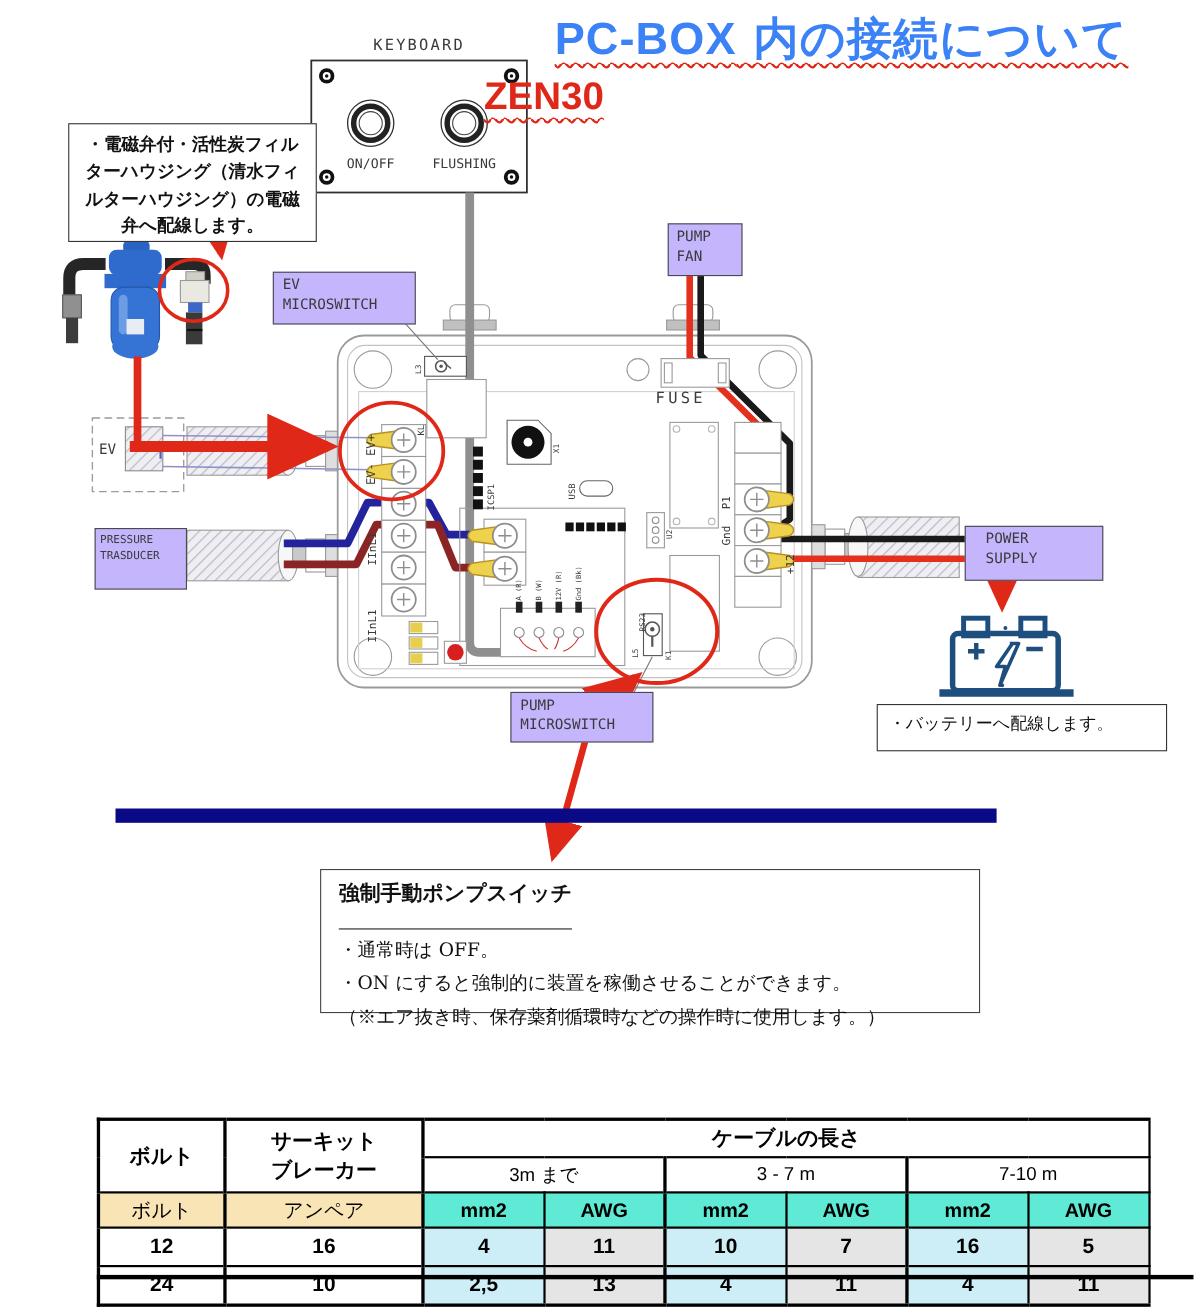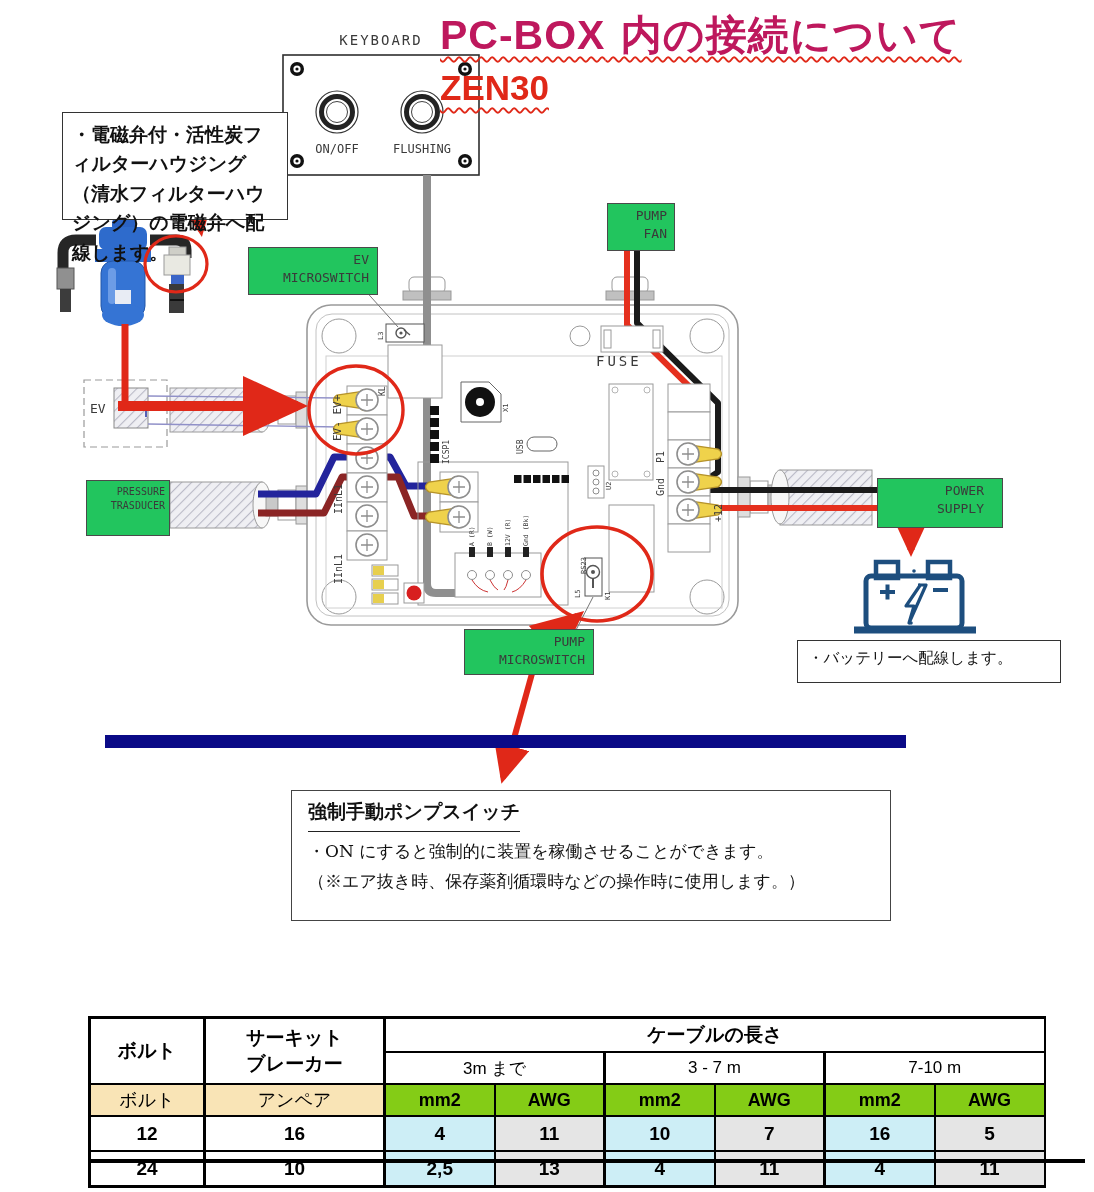--- a/index.html
+++ b/index.html
@@ -1,49 +1,49 @@
 <!DOCTYPE html>
 <html><head>
 <meta charset="utf-8">
 <style>
   html,body{margin:0;padding:0;background:#fff;}
   .page{position:relative;width:1094px;height:1192px;background:#fff;overflow:hidden;
         font-family:"Liberation Sans",sans-serif;}
   .abs{position:absolute;}
   .wavy{text-decoration-line:underline;text-decoration-style:wavy;
         text-decoration-color:#e02818;text-decoration-thickness:2px;text-underline-offset:7px;}
-  .title-main{left:440px;top:8px;width:650px;color:#be185d;
+  .title-main{left:440px;top:8px;width:650px;text-align:center;color:#3b82f6;
         font-size:41px;font-weight:800;letter-spacing:1px;}
   .title-main .jp{font-family:"DejaVu Serif",serif;font-weight:700;}
   .title-sub{left:440px;top:68px;width:650px;text-align:left;color:#e02818;
         font-size:35px;font-weight:800;}
-  .lblbox{border:1.3px solid #4a4a4a;background:#22c55e;line-height:1.35;
-        font-family:"DejaVu Sans Mono",monospace;color:#3a3a3a;text-align:right;}
+  .lblbox{border:1.3px solid #4a4a4a;background:#c4b5fd;line-height:1.35;
+        font-family:"DejaVu Sans Mono",monospace;color:#3a3a3a;}
   .note-ev{left:62px;top:112px;width:206px;height:92px;border:1.3px solid #333;
-        padding:7px 9px;font-size:19px;line-height:1.55;font-weight:600;color:#111;background:#fff;}
+        padding:7px 9px;font-size:16px;line-height:1.55;font-weight:600;color:#111;background:#fff;text-align:center;}
   .note-ev b{font-weight:800;}
   .note-batt{left:797px;top:640px;width:238px;height:34px;border:1.2px solid #333;
         padding:7px 14px 0 10px;font-family:"DejaVu Serif",serif;font-size:15.5px;color:#111;background:#fff;}
   .navy-bar{left:105px;top:735px;width:801px;height:13px;background:#0a0a87;}
   .pump-note{left:291px;top:790px;width:566px;height:113px;border:1.4px solid #444;
         padding:8px 16px;font-family:"DejaVu Serif",serif;color:#111;background:#fff;}
   .pump-note .pn-title{font-size:19px;font-weight:800;border-bottom:1.6px solid #222;
-        display:inline-block;padding-bottom:6px;margin-bottom:4px;}
+        display:inline-block;padding-bottom:19px;margin-bottom:4px;}
   .pump-note .pn-line{font-size:17px;line-height:1.78;}
   
   .ztable{left:88px;top:1016px;border-collapse:collapse;table-layout:fixed;background:#fff;
         font-family:"Liberation Sans",sans-serif;color:#000;}
   .ztable th,.ztable td{border:2px solid #000;text-align:center;vertical-align:middle;padding:0;}
   .ztable .thick-l{border-left:3px solid #000;}
   .ztable .outer-t{border-top:3px solid #000;}
   .ztable .outer-b{border-bottom:3px solid #000;}
   .ztable .hd1{font-size:19px;font-weight:700;height:32px;}
   .ztable .len{font-size:17px;font-weight:400;height:30px;}
   .ztable .tan{background:#f9e4b6;font-size:18px;font-weight:400;height:30px;}
-  .ztable .tanb{background:#84cc16;font-size:18px;font-weight:700;height:30px;}
+  .ztable .tanb{background:#5eead4;font-size:18px;font-weight:700;height:30px;}
   .ztable .num{font-size:19px;font-weight:700;height:33px;}
   .ztable .mm2{background:#cdeef6;}
   .ztable .awg{background:#e5e5e5;}
   .bottom-ext{left:88px;top:1159px;width:997px;height:4px;background:#000;}
   svg text{font-family:"DejaVu Sans Mono",monospace;fill:#3a3a3a;}
 </style>
 </head>
 <body>
 
 <div class="page">
@@ -371,20 +371,21 @@
     <div>PUMP</div>
     <div>MICROSWITCH</div>
   </div>
 
   <div class="abs note-batt">・バッテリーへ配線します。</div>
 
   <div class="abs navy-bar"></div>
 
   <div class="abs pump-note">
     <div class="pn-title">強制手動ポンプスイッチ</div>
+    <div class="pn-line">・通常時は OFF。</div>
     <div class="pn-line">・ON にすると強制的に装置を稼働させることができます。</div>
     <div class="pn-line">（※エア抜き時、保存薬剤循環時などの操作時に使用します。）</div>
   </div>
 
   <table class="abs ztable">
     <colgroup>
       <col style="width:115px">
         <col style="width:180px">
       <col style="width:110px">
         <col style="width:110px">

